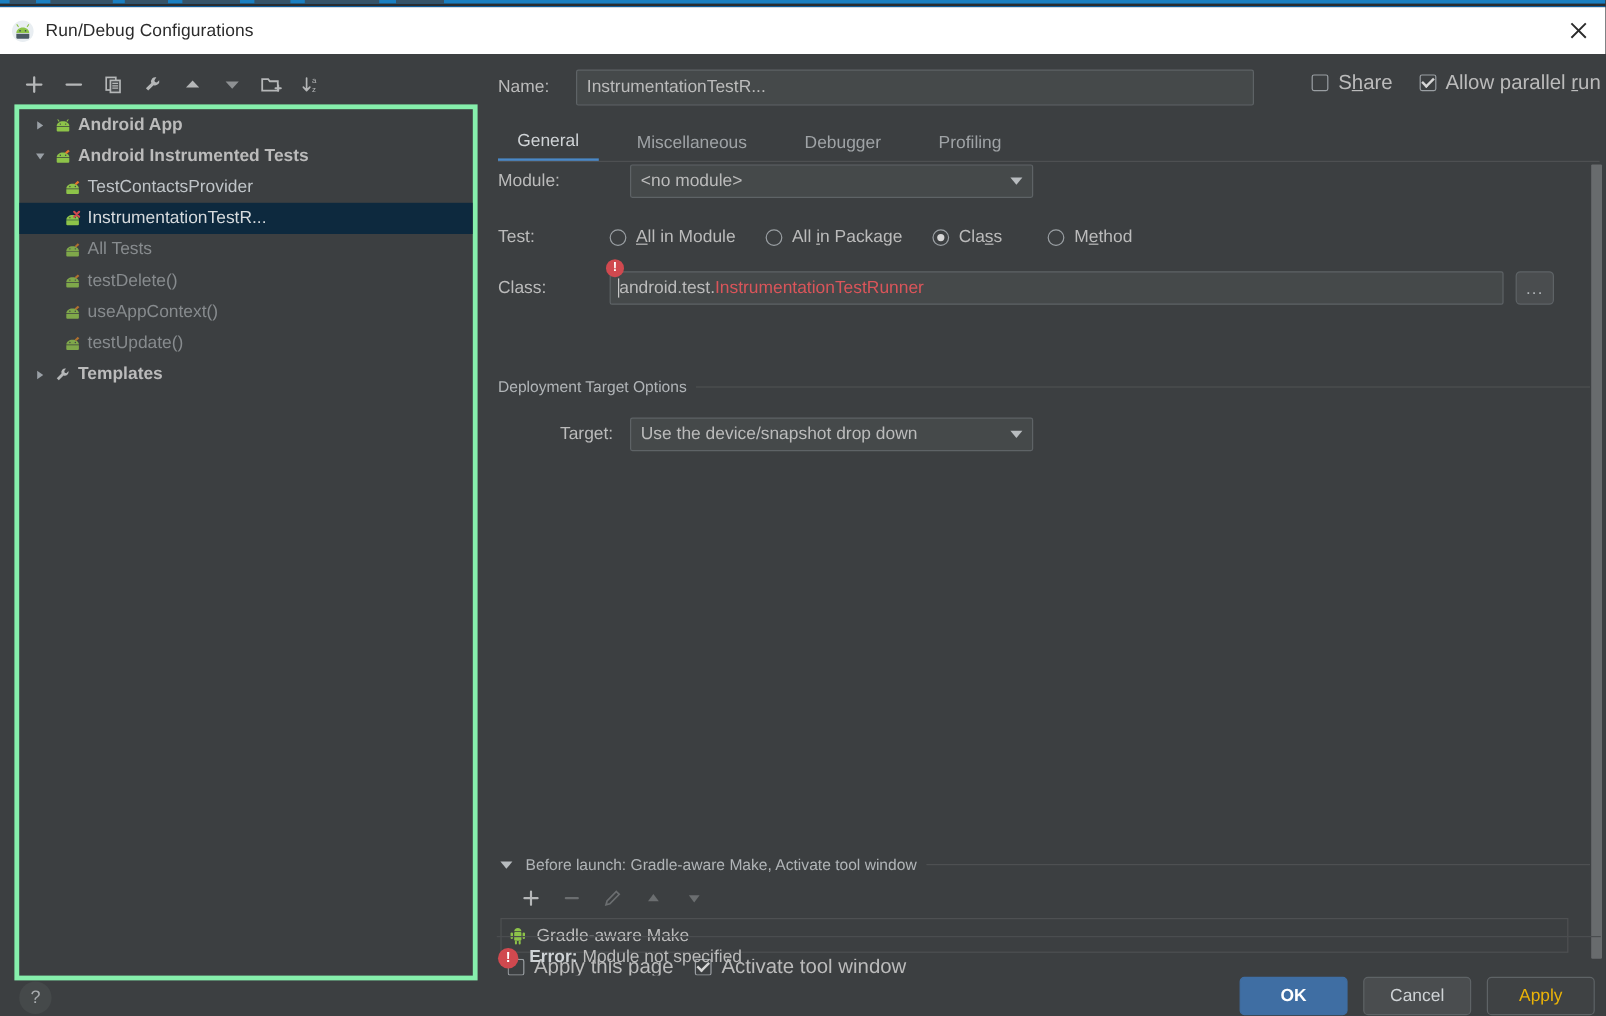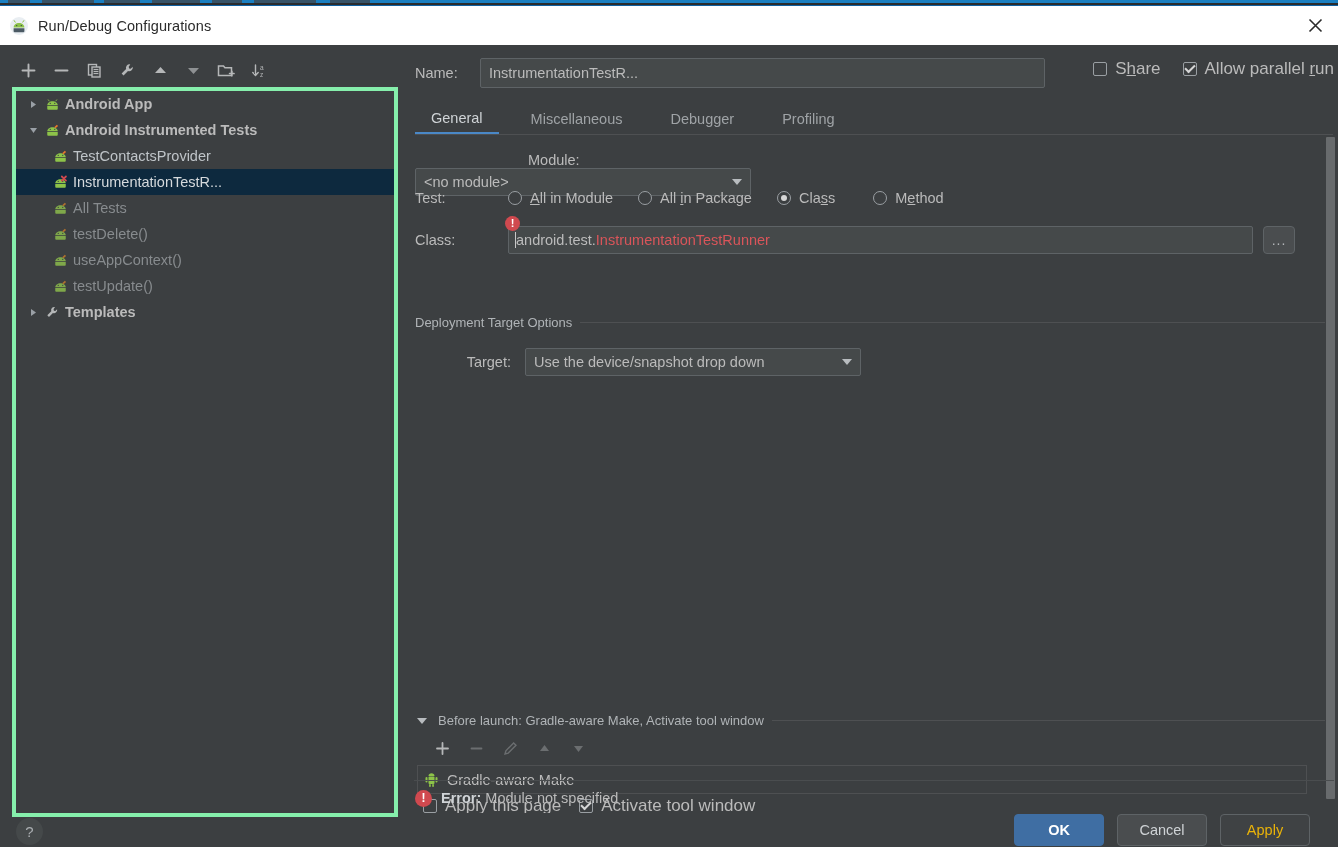--- a/index.html
+++ b/index.html
@@ -242,21 +242,21 @@
   }
 
   .helpbtn {
     position: absolute; left: 16px; top: 773px; width: 27px; height: 27px;
     border-radius: 50%; background: #45494a;
     color: #a9adb0; font-size: 15px;
     display: flex; align-items: center; justify-content: center;
   }
 
   .btnbar {
-    position: absolute; right: 28px; top: 769px;
+    position: absolute; right: 9px; top: 769px;
     display: flex; align-items: flex-start; gap: 13px;
   }
   .dbtn {
     height: 32px; min-width: 90px; padding: 0 18px;
     border-radius: 4px; font-size: 14.5px;
     display: flex; align-items: center; justify-content: center;
     border: 1px solid #5e6366; background: #4a4d4f; color: #cfd3d6;
   }
   .dbtn.primary { background: #3f6ea3; border-color: #3f6ea3; color: #ffffff; font-weight: bold; }
   .dbtn.disabled { color: #eab308; background: #3f4244; }
@@ -508,21 +508,21 @@
           <span>Debugger</span>
         </div>
         <div class="tab">
           <span>Profiling</span>
         </div>
       </div>
       <div class="tabline"></div>
 
       <div class="content">
 
-        <div class="frow" style="left:0px; top:17px;flex-direction:column;">
+        <div class="frow" style="left:0px; top:2px;">
           <span class="lbl" style="width:110px;">Module:</span>
           <div class="combo" style="width:336px;">
             <span>&lt;no module&gt;</span>
             <span class="caret"></span>
           </div>
         </div>
 
         <div class="frow" style="left:0px; top:55px;">
           <span class="lbl" style="width:93px;">Test:</span>
           <label class="radio-wrap" style="margin-right:25px;">

